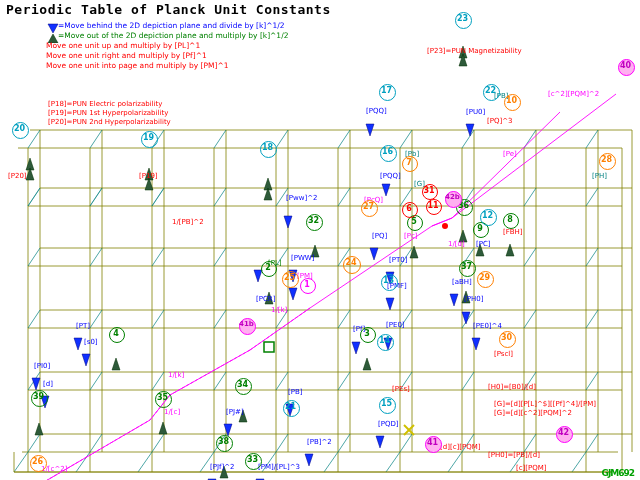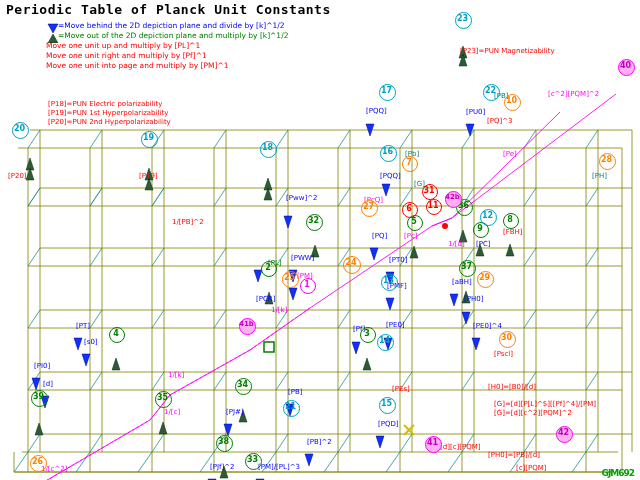--- a/index.html
+++ b/index.html
@@ -244,21 +244,21 @@
       <div class="legend" style="left:58px;top:11px;color:#008000;">=Move out of the 2D depiction plane and multiply by [k]^1/2</div>
 
       <div class="legend" style="left:46px;top:21px;color:#ff0000;">Move one unit up and multiply by [PL]^1</div>
       <div class="legend" style="left:46px;top:31px;color:#ff0000;">Move one unit right and multiply by [Pf]^1</div>
       <div class="legend" style="left:46px;top:41px;color:#ff0000;">Move one unit into page and multiply by [PM]^1</div>
     </div>
 
     <div class="lbl" style="left:48px;top:80px;color:#ff0000;">[P18]=PUN Electric polarizability</div>
     <div class="lbl" style="left:48px;top:89px;color:#ff0000;">[P19]=PUN 1st Hyperpolarizability</div>
     <div class="lbl" style="left:48px;top:98px;color:#ff0000;">[P20]=PUN 2nd Hyperpolarizability</div>
-    <div class="lbl" style="left:460px;top:27px;color:#ff0000;">[P23]=PUN Magnetizability</div>
+    <div class="lbl" style="left:427px;top:27px;color:#ff0000;">[P23]=PUN Magnetizability</div>
     <div class="lbl" style="left:488px;top:363px;color:#ff0000;">[H0]=[B0]/[d]</div>
     <div class="lbl" style="left:488px;top:388px;color:#ff0000;margin-top:43px;">[PH0]=[PB]/[d]</div>
     <div class="lbl" style="left:494px;top:380px;color:#ff0000;">[G]=[d][P[L]^$][[Pf]^4]/[PM]</div>
     <div class="lbl" style="left:494px;top:389px;color:#ff0000;">[G]=[d][c^2][PQM]^2</div>
 
     <div class="lbl" style="left:8px;top:152px;color:#ff0000;">[P20]</div>
     <div class="lbl" style="left:139px;top:152px;color:#ff0000;">[P19]</div>
     <div class="lbl" style="left:172px;top:198px;color:#ff0000;">1/[PB]^2</div>
     <div class="lbl" style="left:286px;top:174px;color:#0000ff;">[Pww]^2</div>
     <div class="lbl" style="left:364px;top:176px;color:#ff00ff;">[PcQ]</div>

